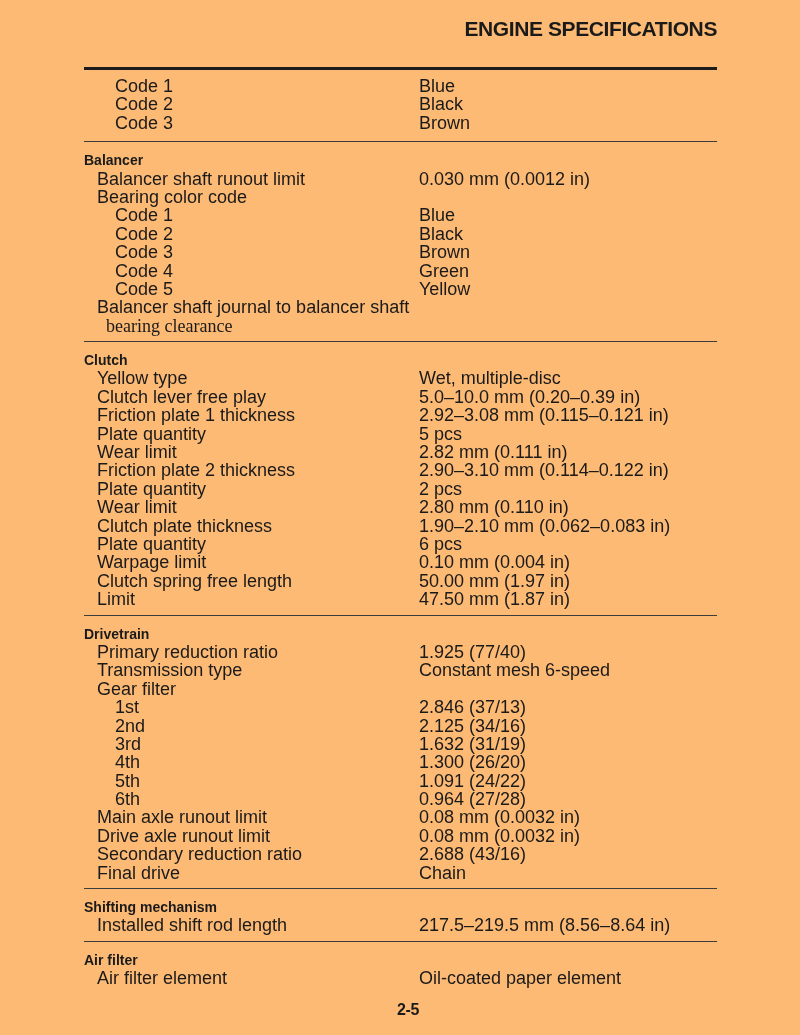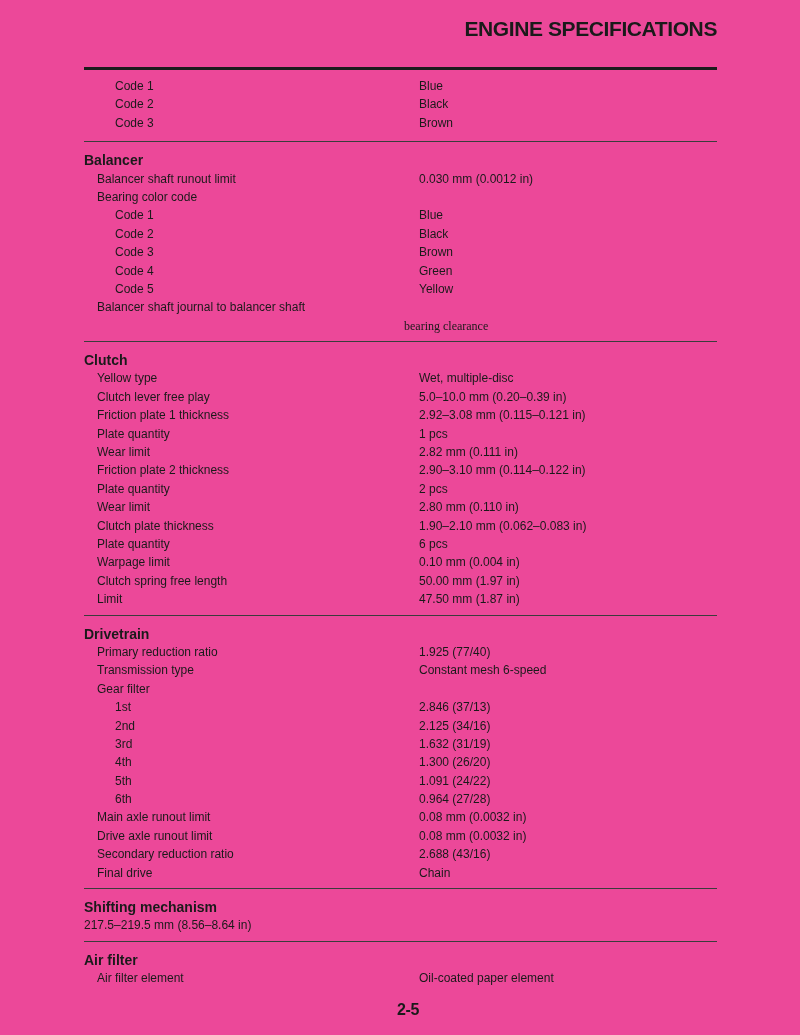--- a/index.html
+++ b/index.html
@@ -1,20 +1,20 @@
 <!DOCTYPE html>
 <html><head>
 <meta charset="utf-8">
 <style>
   html,body{margin:0;padding:0;background:#ffffff;}
   .page{
     position:relative;
     width:800px;
     height:1035px;
-    background:#ec4899;
+    background:#fdba74;
     font-family:"Liberation Sans", sans-serif;
     color:#1a1a1a;
     overflow:hidden;
   }
   .content{
     position:absolute;
     left:84px;
     top:0;
     width:633px;
   }
@@ -46,22 +46,21 @@
     font-weight:bold;
     font-size:14px;
     height:18.4px;
     line-height:18.4px;
     margin-top:9px;
   }
   .row{
     display:flex;
     height:18.4px;
     line-height:18.4px;
-    font-size:12px;
-    justify-content:flex-end;
+    font-size:18px;
   }
   .row .label{
     width:335px;
     flex:0 0 335px;
     white-space:nowrap;
     box-sizing:border-box;
   }
   .row.indent-1 .label{padding-left:13px;}
   .row.indent-2 .label{padding-left:31px;}
   .row.indent-cont .label{padding-left:22px;font-family:Liberation Serif, serif;}
@@ -149,21 +148,21 @@
           <div class="row indent-1">
             <span class="label">Clutch lever free play</span>
             <span class="value">5.0–10.0 mm (0.20–0.39 in)</span>
           </div>
           <div class="row indent-1">
             <span class="label">Friction plate 1 thickness</span>
             <span class="value">2.92–3.08 mm (0.115–0.121 in)</span>
           </div>
           <div class="row indent-1">
             <span class="label">Plate quantity</span>
-            <span class="value">1 pcs</span>
+            <span class="value">5 pcs</span>
           </div>
           <div class="row indent-1">
             <span class="label">Wear limit</span>
             <span class="value">2.82 mm (0.111 in)</span>
           </div>
           <div class="row indent-1">
             <span class="label">Friction plate 2 thickness</span>
             <span class="value">2.90–3.10 mm (0.114–0.122 in)</span>
           </div>
           <div class="row indent-1">
@@ -246,20 +245,21 @@
             <span class="value">2.688 (43/16)</span>
           </div>
           <div class="row indent-1">
             <span class="label">Final drive</span>
             <span class="value">Chain</span>
           </div>
         </section>
         <section class="spec-section">
           <div class="sec-header">Shifting mechanism</div>
           <div class="row indent-1">
+            <span class="label">Installed shift rod length</span>
             <span class="value">217.5–219.5 mm (8.56–8.64 in)</span>
           </div>
         </section>
         <section class="spec-section">
           <div class="sec-header">Air filter</div>
           <div class="row indent-1">
             <span class="label">Air filter element</span>
             <span class="value">Oil-coated paper element</span>
           </div>
         </section>

